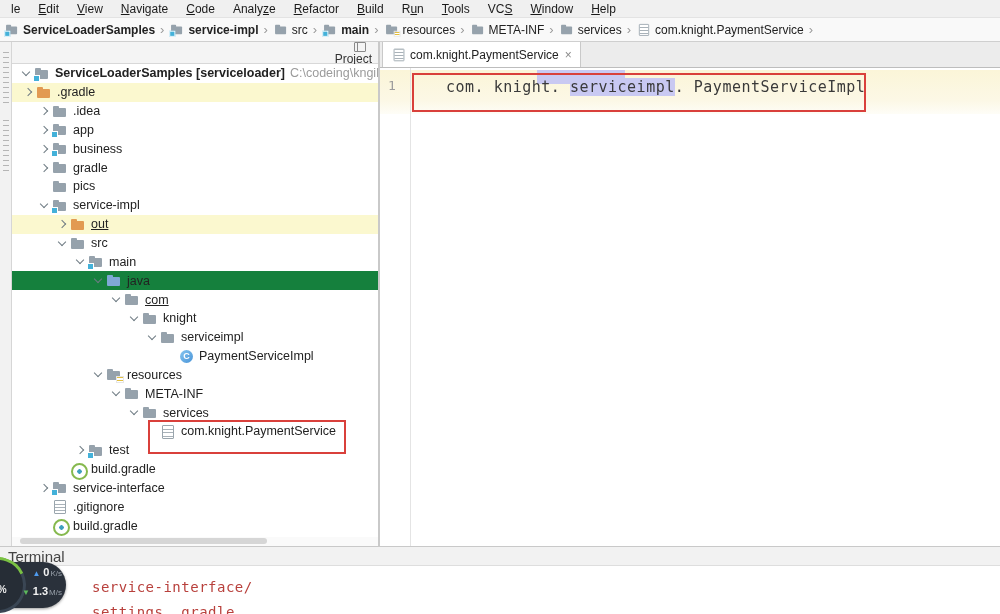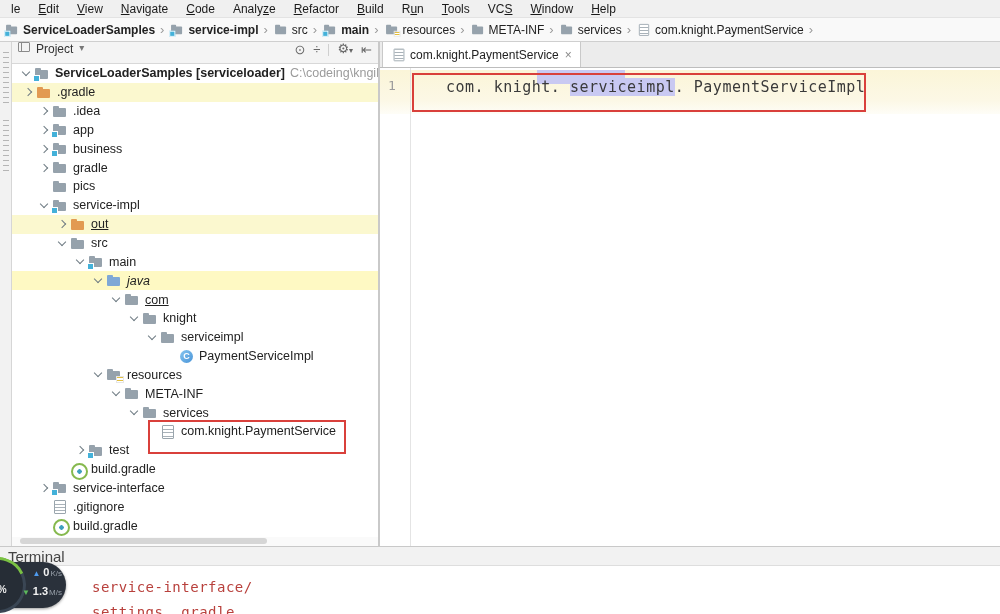--- a/index.html
+++ b/index.html
@@ -20,33 +20,33 @@
   .csep { color:#9a9a9a; font-size:13px; padding:0 5px; }
 
   
   .main { position:absolute; top:42px; left:0; width:1000px; height:504px; display:flex; }
   .tool-strip { width:12px; background:#f2f2f2; border-right:1px solid #d6d6d6; position:relative; flex:none; }
   .strip-mark { position:absolute; left:3px; width:6px; height:52px;
     background:repeating-linear-gradient(180deg,#b5b5b5 0 1px,transparent 1px 5px); }
 
   
   .project { width:366px; flex:none; background:#fff; position:relative; overflow:hidden; }
-  .pheader { height:22px; background:#f4f4f4; border-bottom:1px solid #d8d8d8; display:flex; align-items:flex-start; padding:0 6px; }
+  .pheader { height:22px; background:#f4f4f4; border-bottom:1px solid #d8d8d8; display:flex; align-items:flex-end; padding:0 6px;flex-direction:column; }
   .pheader-icon { width:12px; height:10px; border:1px solid #8a8a8a; border-radius:1px; position:relative; margin-right:6px; flex:none; }
   .pheader-icon::before { content:""; position:absolute; left:2px; top:0; bottom:0; width:1px; background:#8a8a8a; }
   .ptitle { font-size:12px; color:#333; }
   .pcaret { color:#777; font-size:10px; margin-left:6px; }
   .pheader-right { margin-left:auto; display:flex; align-items:center; gap:8px; color:#666; }
   .hicon { font-size:13px; line-height:14px; cursor:default; }
   .hsep { width:1px; height:12px; background:#cfcfcf; }
 
   .ptree { position:absolute; top:22px; left:0; right:0; bottom:9px; overflow:hidden; background:#fff; }
   .trow { height:18.85px; display:flex; align-items:center; font-size:12.5px; color:#222; white-space:nowrap; }
   .trow.bg-yellow { background:#fbf8cf; }
-  .trow.bg-selected { background:#fef9c3;font-style:italic; }
+  .trow.bg-selected { background:#15803d; }
   .tlabel.bold { font-weight:bold; }
   .tpath { color:#9b9b9b; margin-left:5px; }
 
   .chev { width:16px; height:14px; flex:none; display:flex; align-items:center; justify-content:center; }
   .chev::before { content:""; width:5px; height:5px; border-right:1.4px solid #6e7b83; border-bottom:1.4px solid #6e7b83; display:block; }
   .chev.right::before { transform:rotate(-45deg); }
   .chev.down::before  { transform:rotate(45deg); margin-top:-3px; }
   .chev.hidden::before { display:none; }
 
   .ic { width:16px; height:15px; position:relative; flex:none; margin-right:5px; }

